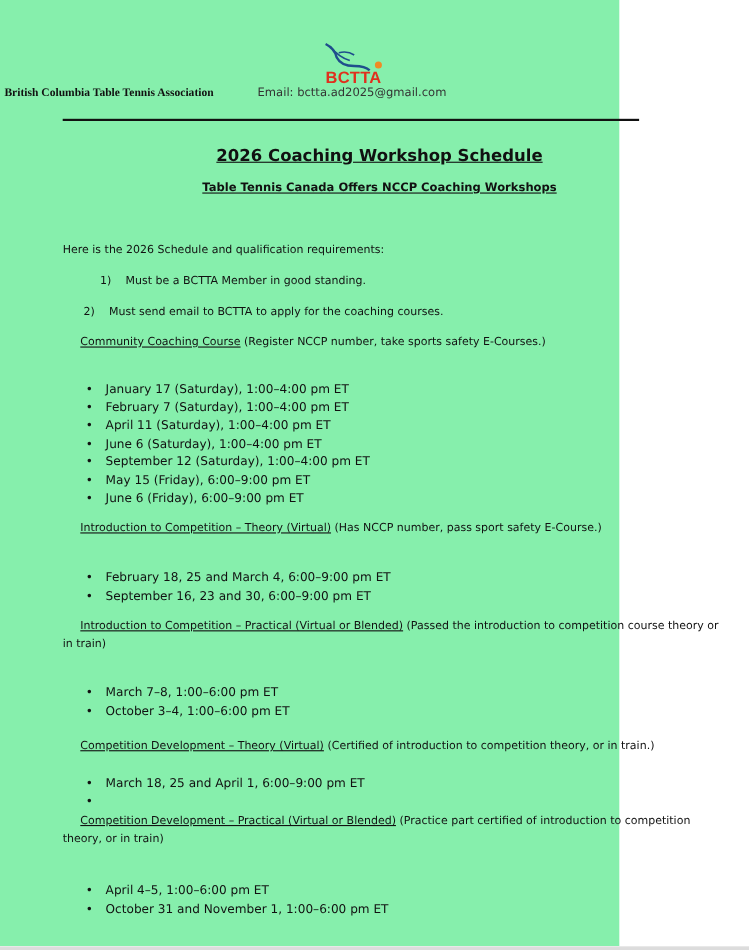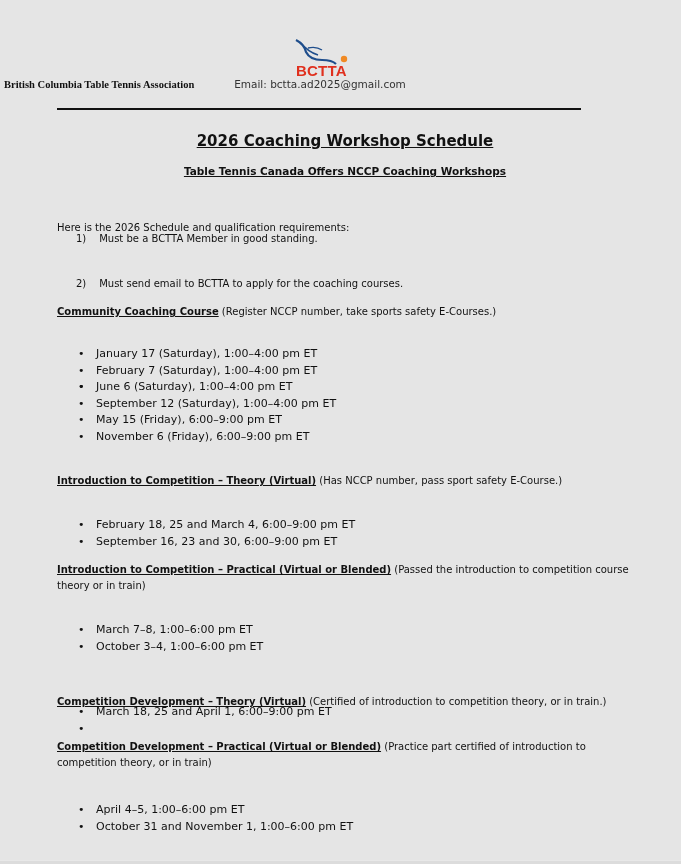--- a/index.html
+++ b/index.html
@@ -1,18 +1,18 @@
 <!DOCTYPE html>
 <html><head>
 <meta charset="utf-8">
 <style>
   html, body { margin: 0; padding: 0; background: #ffffff; }
   body { width: 681px; height: 864px; position: relative; overflow: hidden;
          font-family: "Liberation Sans", "DejaVu Sans", sans-serif; color: #111; }
-  .page { position: absolute; left: 0; top: 0; width: 681px; height: 860px; background: #e5e5e5; }
+  .page { position: absolute; left: 0; top: 0; width: 563px; height: 860px; background: #86efac; }
   .bottom-edge { position: absolute; left: 0; top: 860px; width: 681px; height: 4px; background: #dcdcdc; border-top: 1px solid #e8e8e8; }
 
   .logo { position: absolute; left: 286px; top: 38px; width: 80px; height: 42px; }
   .logo-text { position: absolute; left: 296px; top: 62px; font-family: "Liberation Sans", sans-serif;
                font-size: 15px; font-weight: bold; color: #e0301e; letter-spacing: 0.2px; }
   .org-name { position: absolute; left: 4px; width: 640px; top: 79px; 
               font-family: "Liberation Serif", serif; font-weight: bold; font-size: 10.5px; color: #111; }
   .org-email { position: absolute; left: 0; width: 640px; top: 78px; text-align: center;
                font-family: "DejaVu Sans", sans-serif; font-size: 10.5px; color: #333; }
   .header-rule { position: absolute; left: 57px; top: 108px; width: 524px; height: 2px; background: #111; }
@@ -20,21 +20,21 @@
   .title { position: absolute; left: 0; width: 690px; top: 132px; text-align: center;
            font-family: "DejaVu Sans", sans-serif; font-weight: bold; font-size: 15px; text-decoration: underline; }
   .subtitle { position: absolute; left: 0; width: 690px; top: 165px; text-align: center;
               font-family: "DejaVu Sans", sans-serif; font-weight: bold; font-size: 10.5px; text-decoration: underline; }
 
   .txt { position: absolute; font-family: "DejaVu Sans", sans-serif; font-size: 10px; line-height: 16px; color: #111; white-space: nowrap; }
   .intro { left: 57px; top: 220px; }
   .req { left: 76px; }
   .req .num { display: inline-block; width: 20px; }
   .course { left: 57px; width: 600px; white-space: normal; }
-  .course .name { font-weight: bold; text-decoration: underline; }
+  .course .name { font-weight: normal; text-decoration: underline; margin-left: 16px; }
 
   ul.dates { position: absolute; left: 78px; margin: 0; padding: 0; list-style: none;
              font-family: "DejaVu Sans", sans-serif; font-size: 11px; line-height: 16.5px; color: #111; }
   ul.dates li { position: relative; padding-left: 18px; white-space: nowrap; }
   ul.dates li .bullet { position: absolute; left: 0; top: 0; }
 </style>
 </head>
 <body>
 
 <div class="page">
@@ -47,59 +47,59 @@
   </svg>
   <div class="logo-text">BCTTA</div>
   <div class="org-name">British Columbia Table Tennis Association</div>
   <div class="org-email">Email: bctta.ad2025@gmail.com</div>
   <div class="header-rule"></div>
 
   <div class="title">2026 Coaching Workshop Schedule</div>
   <div class="subtitle">Table Tennis Canada Offers NCCP Coaching Workshops</div>
 
   <div class="txt intro">Here is the 2026 Schedule and qualification requirements:</div>
-  <div class="txt req" style="top:231px;">
+  <div class="txt req" style="top:248px;margin-left:15px;">
     <span class="num">1)</span>
     <span>Must be a BCTTA Member in good standing.</span>
   </div>
   <div class="txt req" style="top:276px;">
     <span class="num">2)</span>
     <span>Must send email to BCTTA to apply for the coaching courses.</span>
   </div>
 
   <div class="txt course" style="top:304px;">
     <span class="name">Community  Coaching  Course</span><span> (Register NCCP number, take sports safety E-Courses.)</span>
   </div>
   <ul class="dates" style="top:346px;">
     <li><span class="bullet">•</span><span>January 17 (Saturday), 1:00–4:00 pm ET</span></li>
     <li><span class="bullet">•</span><span>February 7 (Saturday), 1:00–4:00 pm ET</span></li>
-    <li><span class="bullet">•</span></li>
+    <li><span class="bullet">•</span><span>April 11 (Saturday), 1:00–4:00 pm ET</span></li>
     <li><span class="bullet">•</span><span>June 6 (Saturday), 1:00–4:00 pm ET</span></li>
     <li><span class="bullet">•</span><span>September 12 (Saturday), 1:00–4:00 pm ET</span></li>
     <li><span class="bullet">•</span><span>May 15 (Friday), 6:00–9:00 pm ET</span></li>
-    <li><span class="bullet">•</span><span>November 6 (Friday), 6:00–9:00 pm ET</span></li>
+    <li><span class="bullet">•</span><span>June 6 (Friday), 6:00–9:00 pm ET</span></li>
   </ul>
 
   <div class="txt course" style="top:473px;">
     <span class="name"> Introduction to Competition – Theory (Virtual)</span><span> (Has NCCP number, pass sport safety E-Course.)</span>
   </div>
   <ul class="dates" style="top:517px;">
     <li><span class="bullet">•</span><span>February 18, 25 and March 4, 6:00–9:00 pm ET</span></li>
     <li><span class="bullet">•</span><span>September 16, 23 and 30, 6:00–9:00 pm ET</span></li>
   </ul>
 
   <div class="txt course" style="top:562px;">
     <span class="name">Introduction to Competition – Practical (Virtual or Blended)</span><span> (Passed the introduction to competition course theory or in train)</span>
   </div>
   <ul class="dates" style="top:622px;">
     <li><span class="bullet">•</span><span>March 7–8, 1:00–6:00 pm ET</span></li>
     <li><span class="bullet">•</span><span>October 3–4, 1:00–6:00 pm ET</span></li>
   </ul>
 
-  <div class="txt course" style="top:694px; width:620px;">
+  <div class="txt course" style="top:671px; width:620px;">
     <span class="name">Competition Development – Theory (Virtual)</span><span> (Certified of introduction to competition theory, or in train.)</span>
   </div>
   <ul class="dates" style="top:704px;">
     <li><span class="bullet">•</span><span>March 18, 25 and April 1, 6:00–9:00 pm ET</span></li>
     <li><span class="bullet">•</span></li>
   </ul>
 
   <div class="txt course" style="top:739px; width:590px;">
     <span class="name">Competition Development – Practical (Virtual or Blended)</span><span> (Practice part certified of introduction to competition theory, or in train)</span>
   </div>

